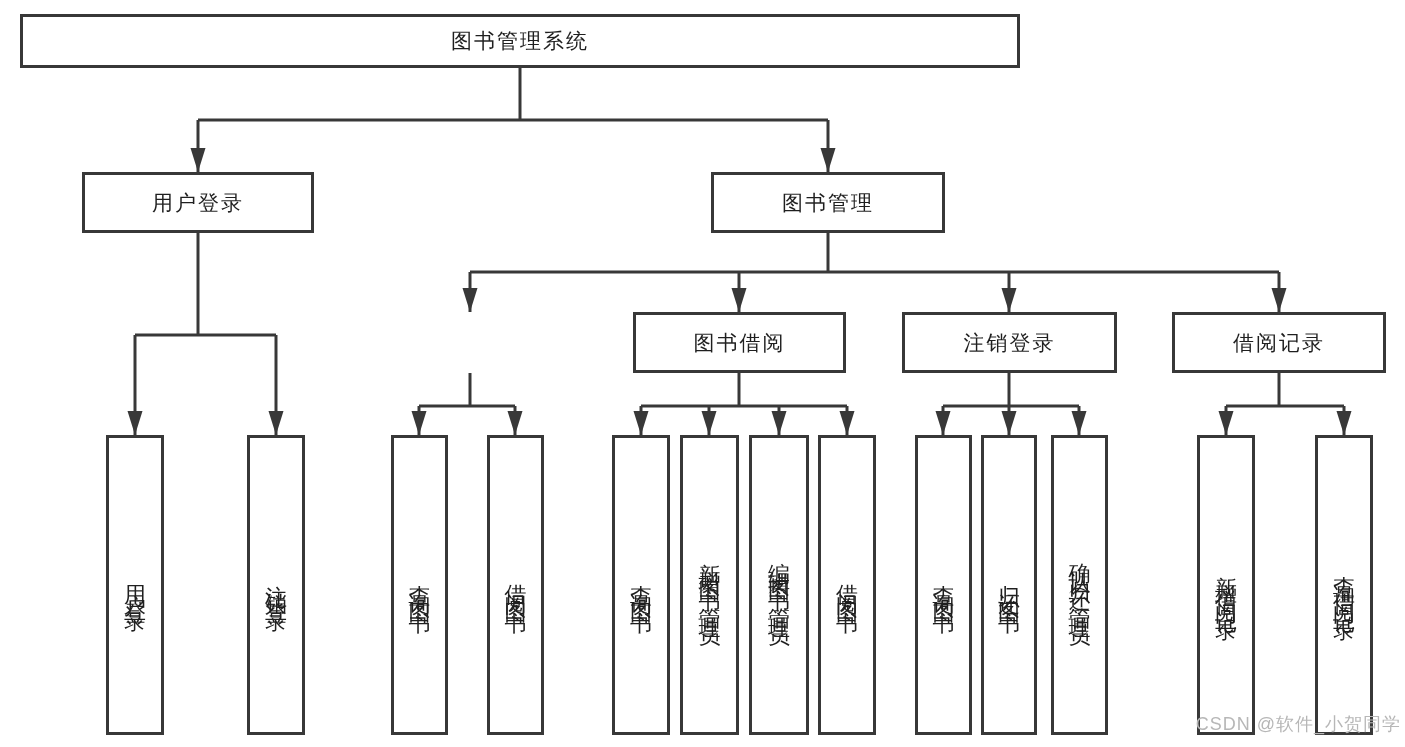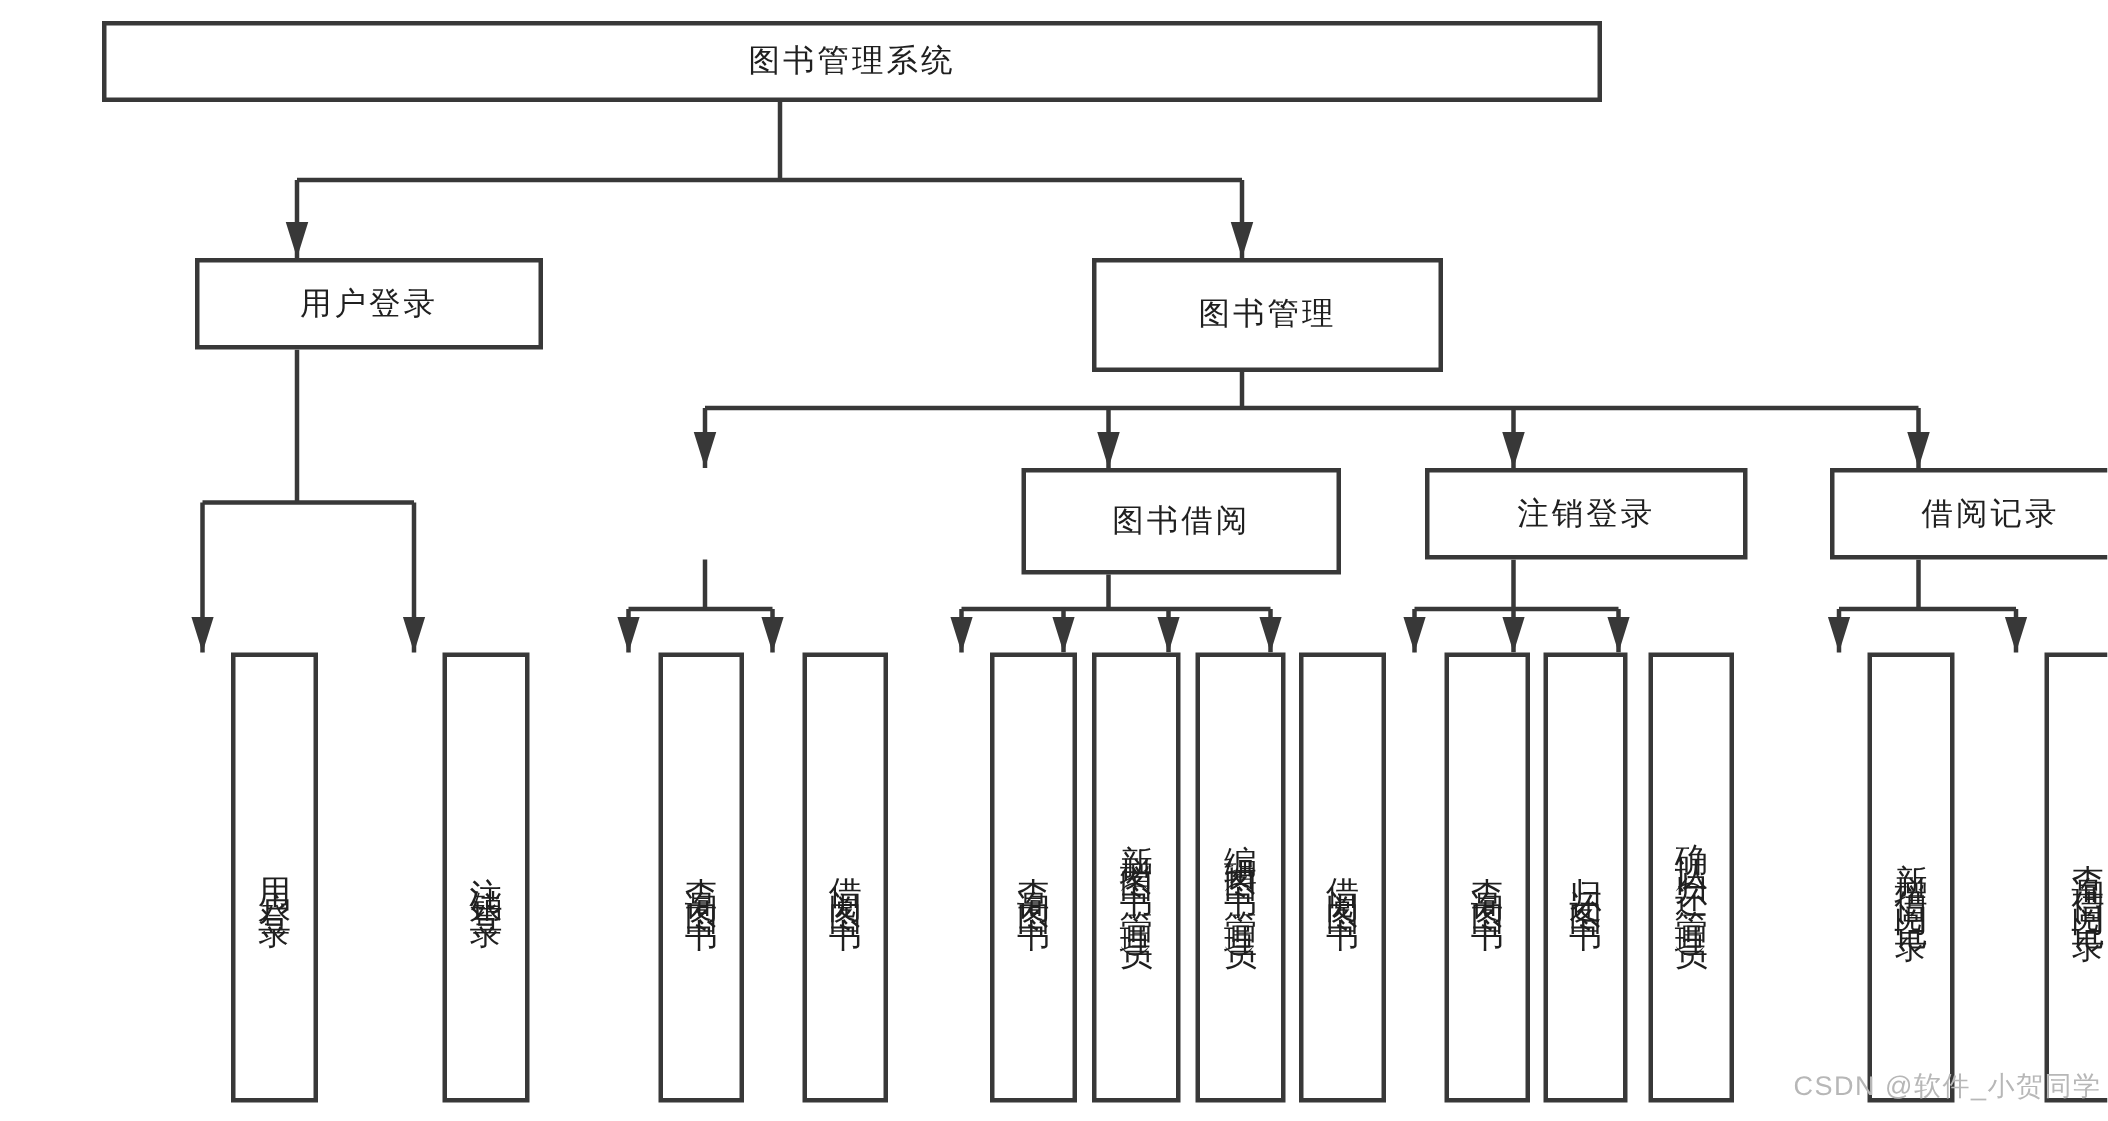--- a/index.html
+++ b/index.html
@@ -22,21 +22,20 @@
   .ahead{fill:var(--line);stroke:none;}
   .node{
     position:absolute;
     box-sizing:border-box;
     border:3px solid var(--line);
     background:#fff;
     display:flex;
     align-items:center;
     justify-content:center;
     z-index:2;
-    margin-left:48px;
   }
   .hlabel{
     font-size:21px;
     letter-spacing:2px;
     line-height:1.2;
     white-space:nowrap;
   }
   .vlabel{
     writing-mode:vertical-rl;
     text-orientation:mixed;
@@ -105,25 +104,25 @@
     <line x1="1344" y1="406" x2="1344" y2="435" marker-end="url(#ah)"></line>
   </svg>
 
   <div class="node" style="left:20px;top:14px;width:1000px;height:54px">
     <span class="hlabel">图书管理系统</span>
   </div>
 
   <div class="node" style="left:82px;top:172px;width:232px;height:61px">
     <span class="hlabel">用户登录</span>
   </div>
-  <div class="node" style="left:680px;top:172px;width:234px;height:76px">
+  <div class="node" style="left:711px;top:172px;width:234px;height:61px">
     <span class="hlabel">图书管理</span>
   </div>
 
-  <div class="node" style="left:633px;top:312px;width:213px;height:71px">
+  <div class="node" style="left:633px;top:312px;width:213px;height:61px">
     <span class="hlabel">图书借阅</span>
   </div>
   <div class="node" style="left:902px;top:312px;width:215px;height:61px">
     <span class="hlabel">注销登录</span>
   </div>
   <div class="node" style="left:1172px;top:312px;width:214px;height:61px">
     <span class="hlabel">借阅记录</span>
   </div>
 
   <div class="node" style="left:106px;top:435px;width:58px;height:300px">

